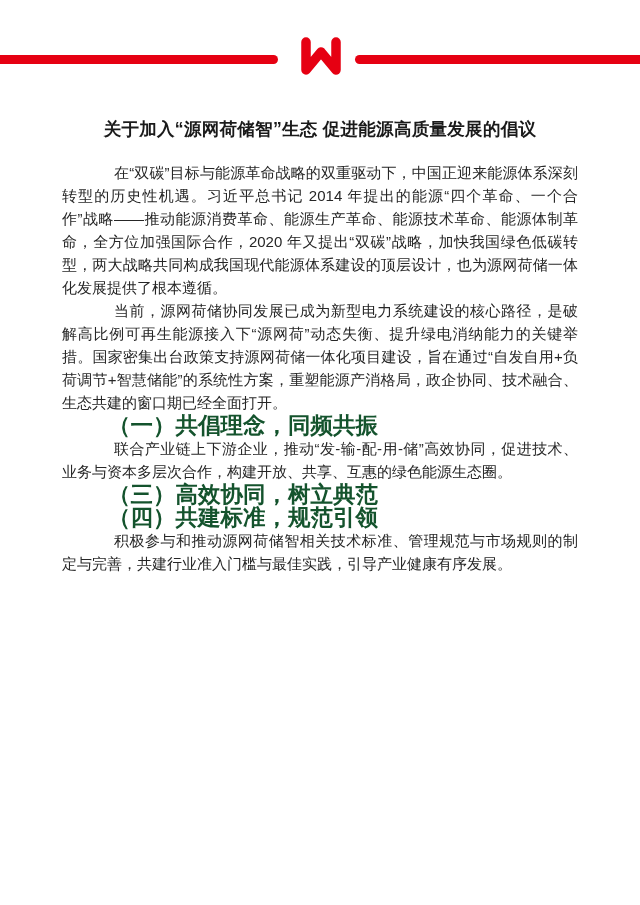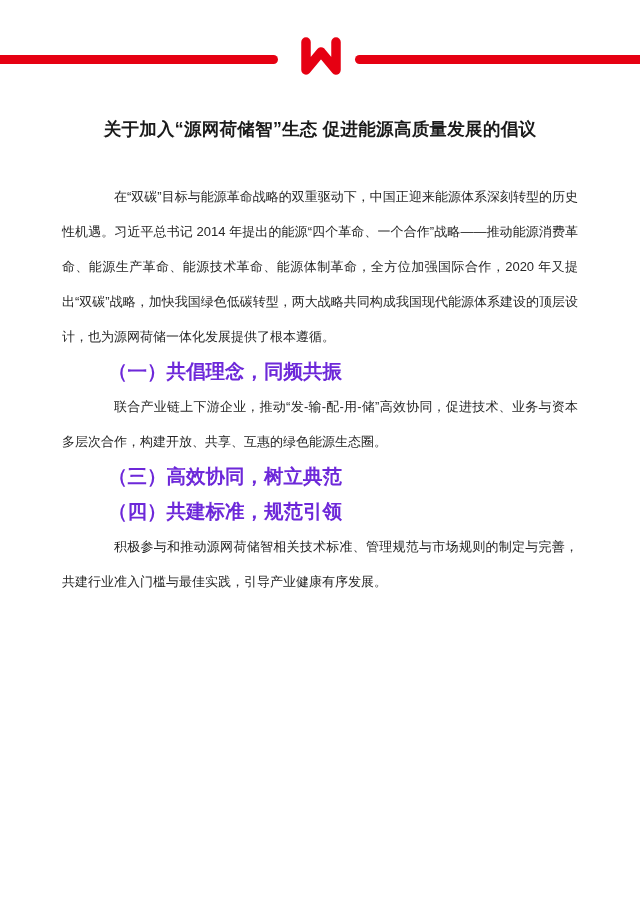--- a/index.html
+++ b/index.html
@@ -50,55 +50,56 @@
     font-size: 17.5px;
     line-height: 34px;
     font-weight: 700;
     color: #1a1a1a;
     letter-spacing: 0.3px;
   }
 
   
   .doc-body {
     position: absolute;
-    top: 179px;
+    top: 161px;
     left: 62px;
     width: 516px;
-    font-size: 13px;
-    line-height: 35px;
+    font-size: 15px;
+    line-height: 23px;
     color: var(--ink);
     text-align: justify;
   }
   .para {
     text-indent: 52px;
     font-weight: 400;
   }
   .sec-heading {
     text-indent: 46px;
     font-weight: 700;
-    color: #6d28d9;
+    color: #14532d;
   }
 </style>
 </head>
 <body>
 
 <div class="page">
 
   <header>
     <div class="rule rule-left"></div>
     <svg class="w-logo" viewBox="0 0 44 42" aria-hidden="true">
       <polyline points="7,6 7,34 22,16 37,34 37,6"></polyline>
     </svg>
     <div class="rule rule-right"></div>
   </header>
 
   <h1 class="title">关于加入“源网荷储智”生态 促进能源高质量发展的倡议</h1>
 
   <main class="doc-body">
     <p class="para">在“双碳”目标与能源革命战略的双重驱动下，中国正迎来能源体系深刻转型的历史性机遇。习近平总书记 2014 年提出的能源“四个革命、一个合作”战略——推动能源消费革命、能源生产革命、能源技术革命、能源体制革命，全方位加强国际合作，2020 年又提出“双碳”战略，加快我国绿色低碳转型，两大战略共同构成我国现代能源体系建设的顶层设计，也为源网荷储一体化发展提供了根本遵循。</p>
+    <p class="para">当前，源网荷储协同发展已成为新型电力系统建设的核心路径，是破解高比例可再生能源接入下“源网荷”动态失衡、提升绿电消纳能力的关键举措。国家密集出台政策支持源网荷储一体化项目建设，旨在通过“自发自用+负荷调节+智慧储能”的系统性方案，重塑能源产消格局，政企协同、技术融合、生态共建的窗口期已经全面打开。</p>
 
     <h2 class="sec-heading">（一）共倡理念，同频共振</h2>
 
     <p class="para">联合产业链上下游企业，推动“发-输-配-用-储”高效协同，促进技术、业务与资本多层次合作，构建开放、共享、互惠的绿色能源生态圈。</p>
 
     <h2 class="sec-heading">（三）高效协同，树立典范</h2>
 
     <h2 class="sec-heading">（四）共建标准，规范引领</h2>
     <p class="para">积极参与和推动源网荷储智相关技术标准、管理规范与市场规则的制定与完善，共建行业准入门槛与最佳实践，引导产业健康有序发展。</p>
   </main>

